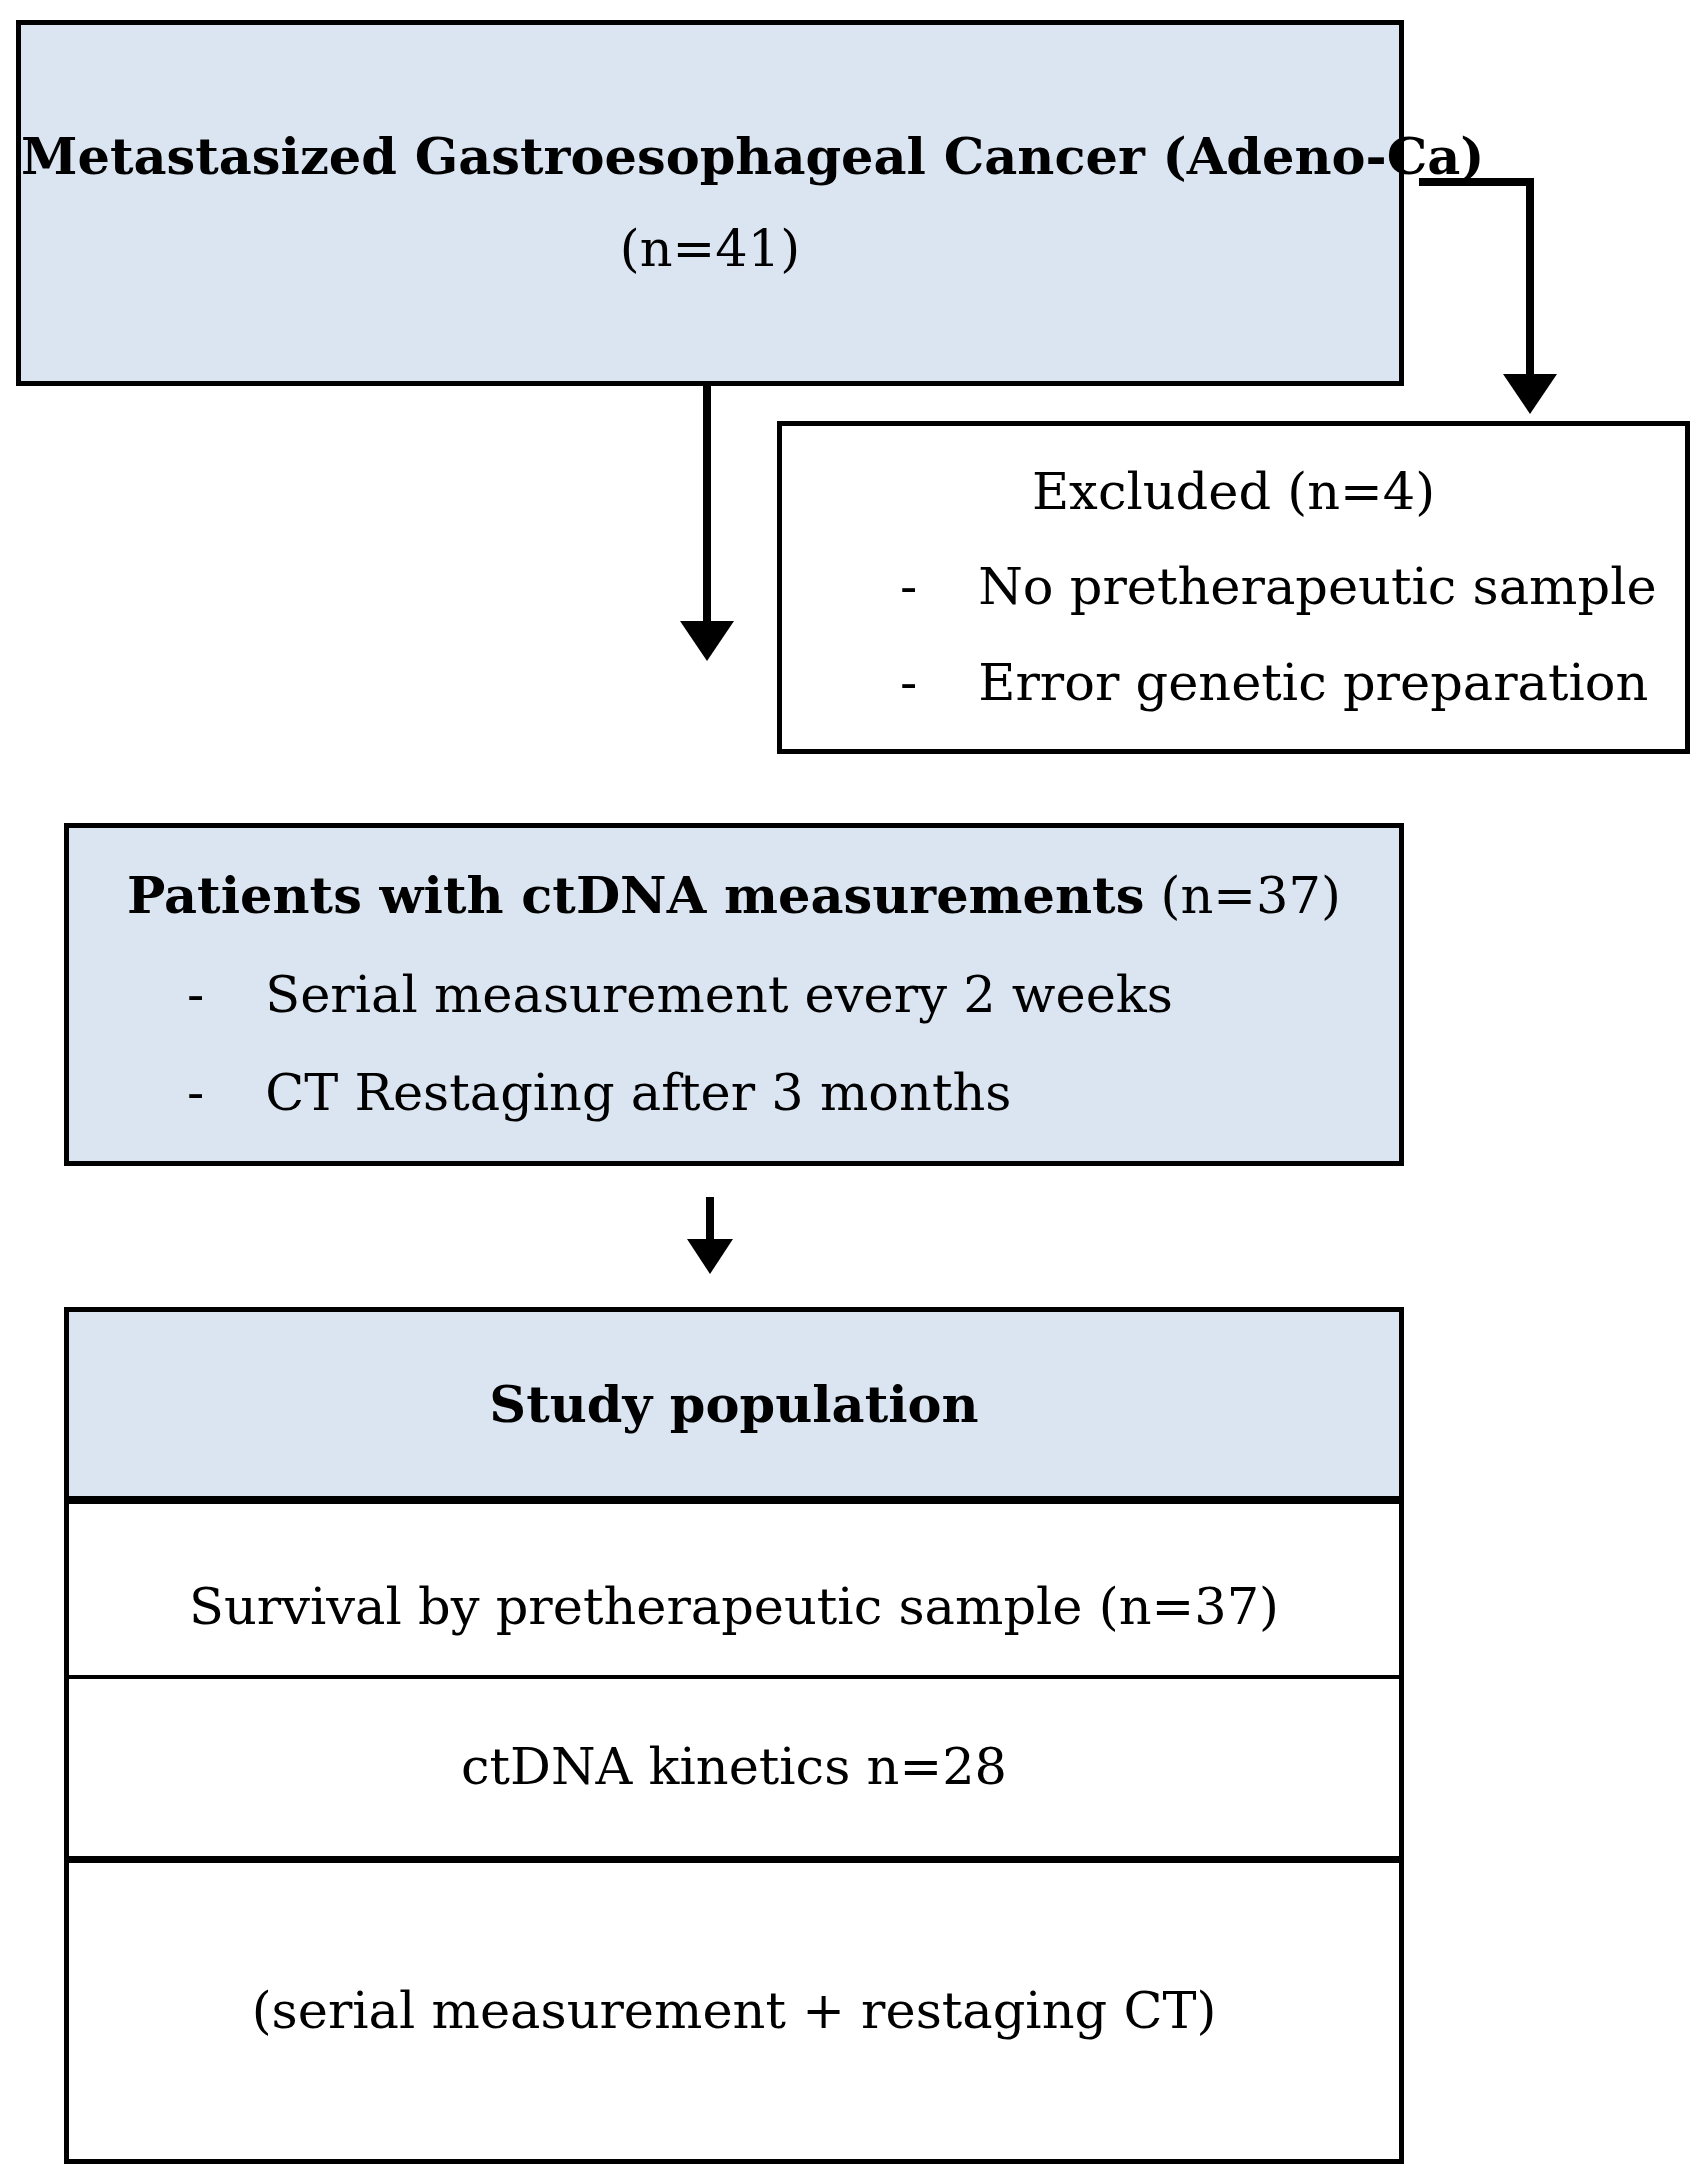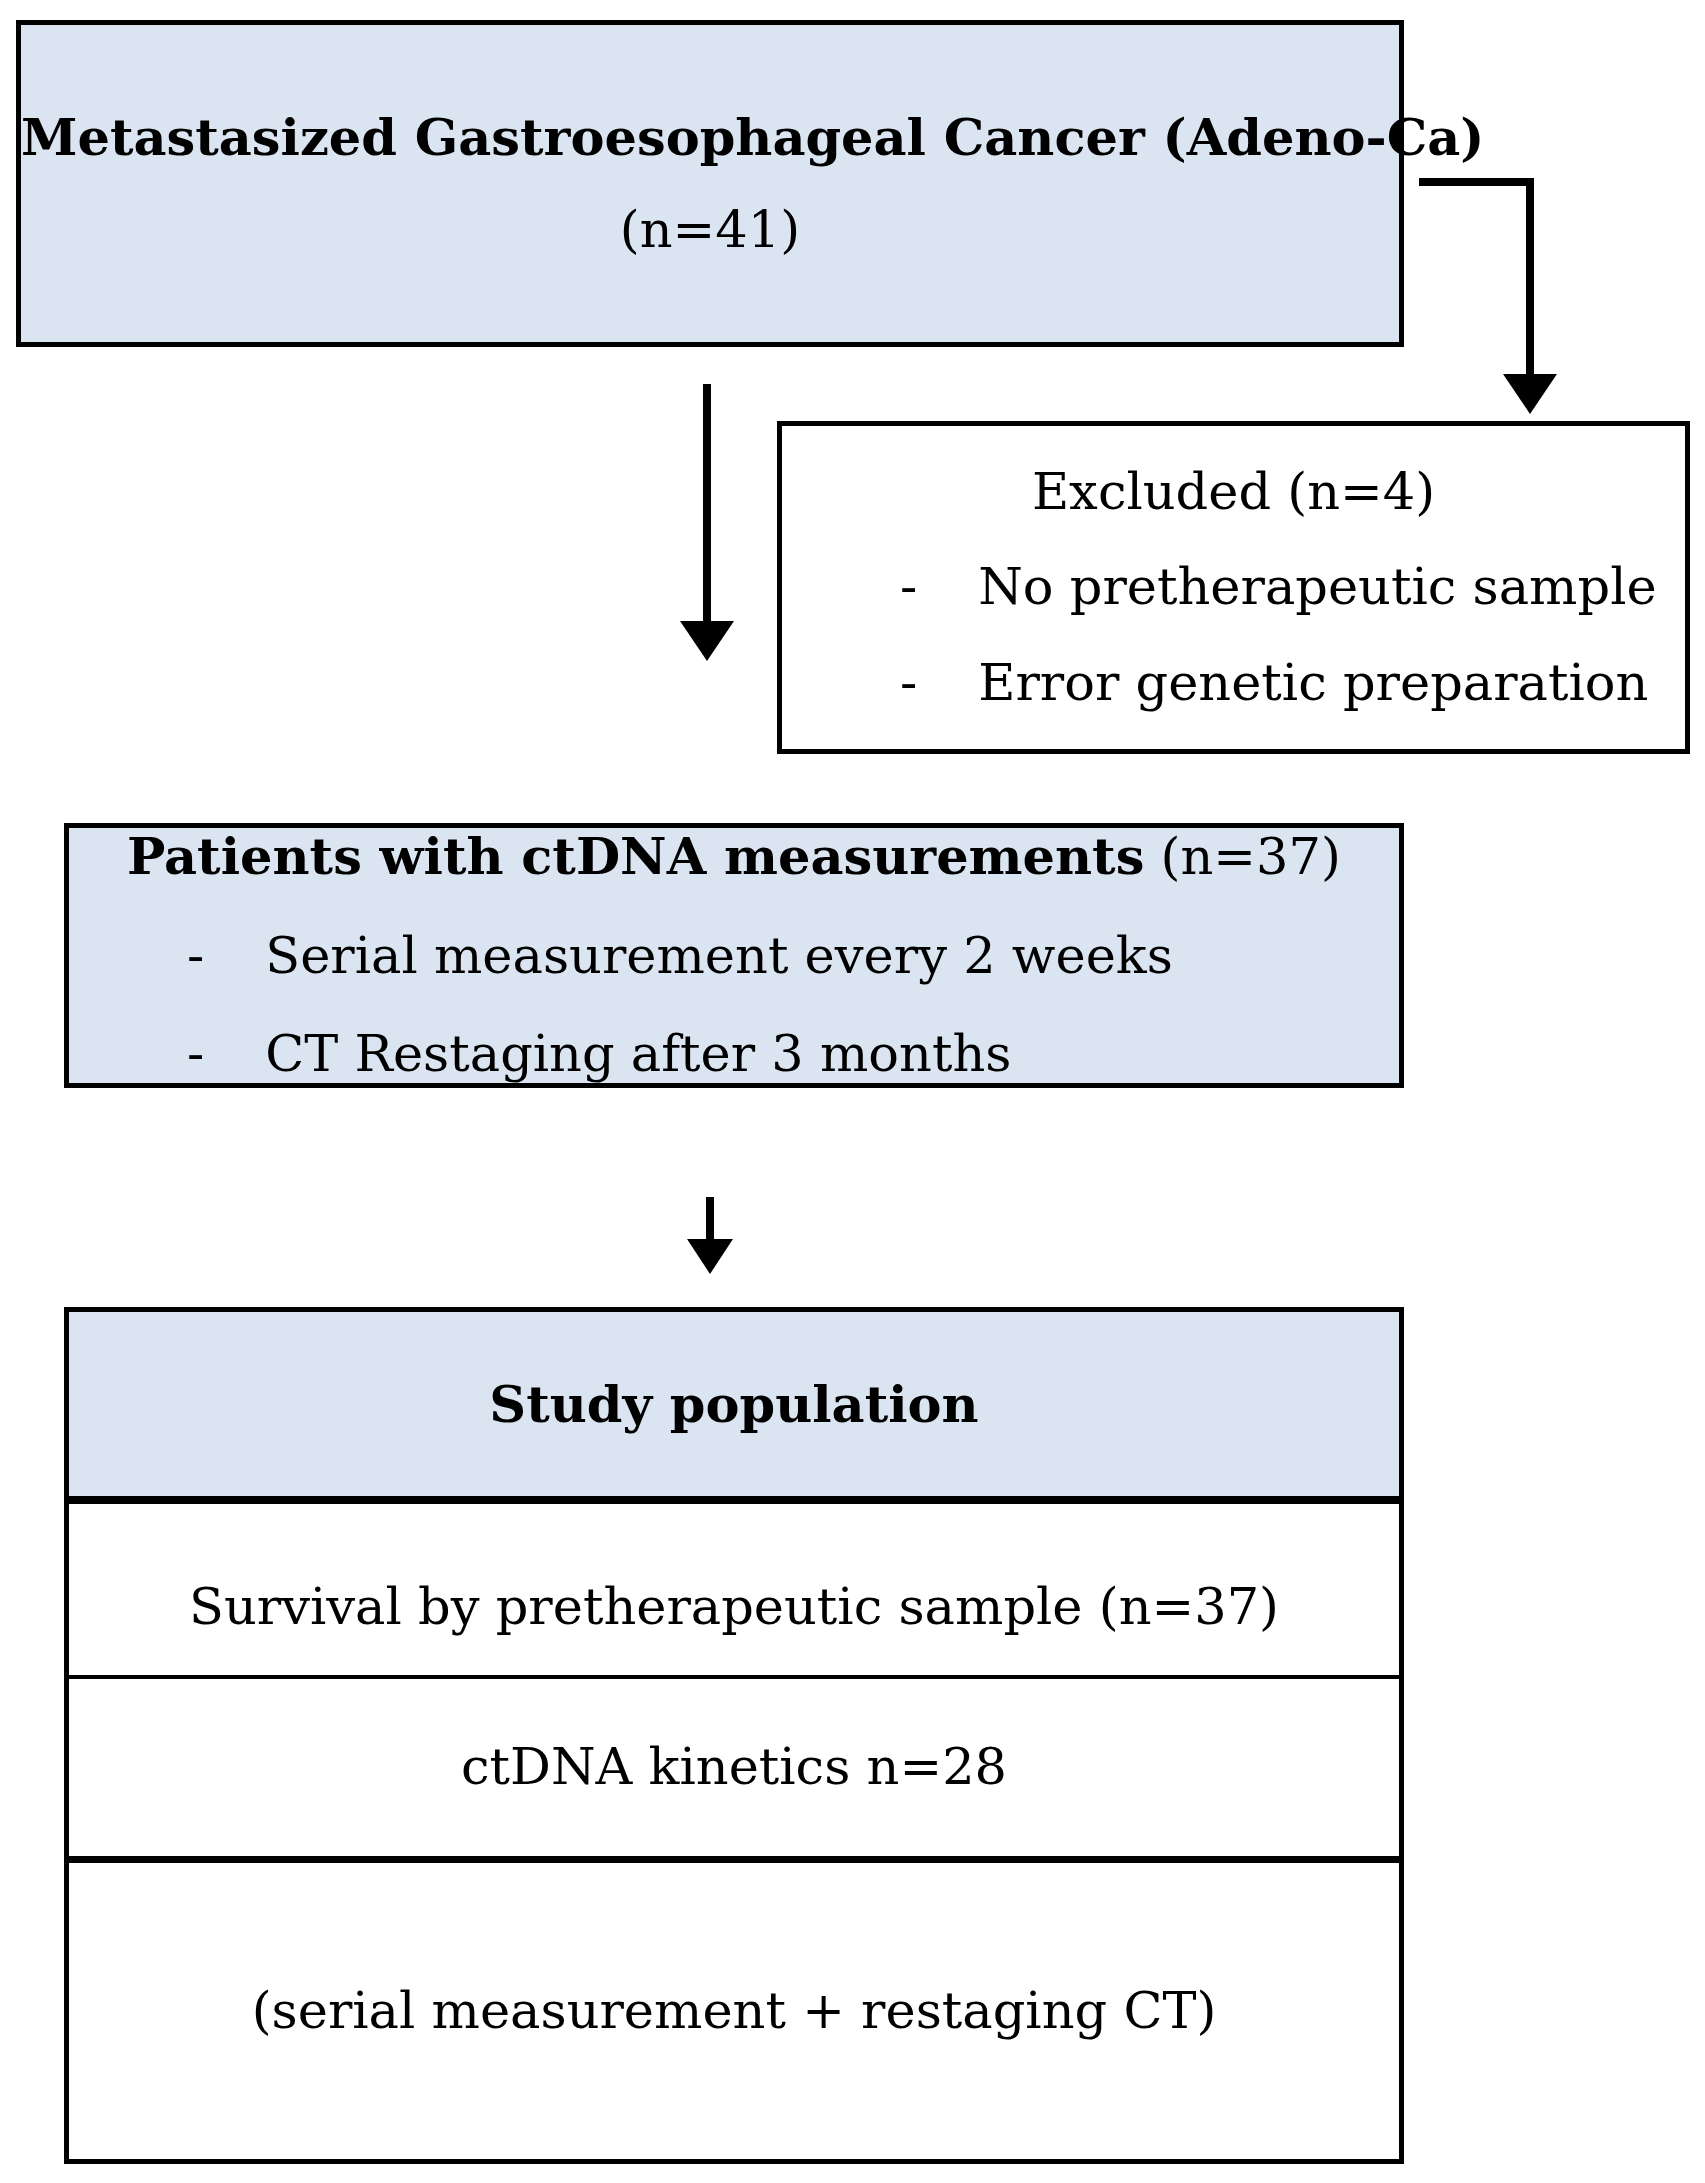--- a/index.html
+++ b/index.html
@@ -26,23 +26,23 @@
     flex-direction: column;
     justify-content: center;
     align-items: center;
   }
   .fill-blue { background: #dbe5f1; }
   .fill-white { background: #ffffff; justify-content: center; }
 
   .line { display: block; width: 100%; text-align: center; white-space: nowrap; }
   .bold { font-weight: bold; }
 
-  .top-box    { left: 16px;  top: 20px;   width: 1388px; height: 327px; gap: 34px; }
+  .top-box    { left: 16px;  top: 20px;   width: 1388px; height: 366px; gap: 34px; }
   .excl-box   { left: 777px; top: 421px;  width: 913px; height: 333px; gap: 37px; }
-  .ctdna-box  { left: 64px;  top: 823px;  width: 1340px; height: 265px; gap: 40px; }
+  .ctdna-box  { left: 64px;  top: 823px;  width: 1340px; height: 343px; gap: 40px; }
 
   .bullet-row {
     display: flex;
     width: 100%;
     text-align: left;
     white-space: nowrap;
     align-items: baseline;
   }
   .ctdna-box .bullet-row { padding-left: 118px; }
   .excl-box  .bullet-row { padding-left: 118px; }

